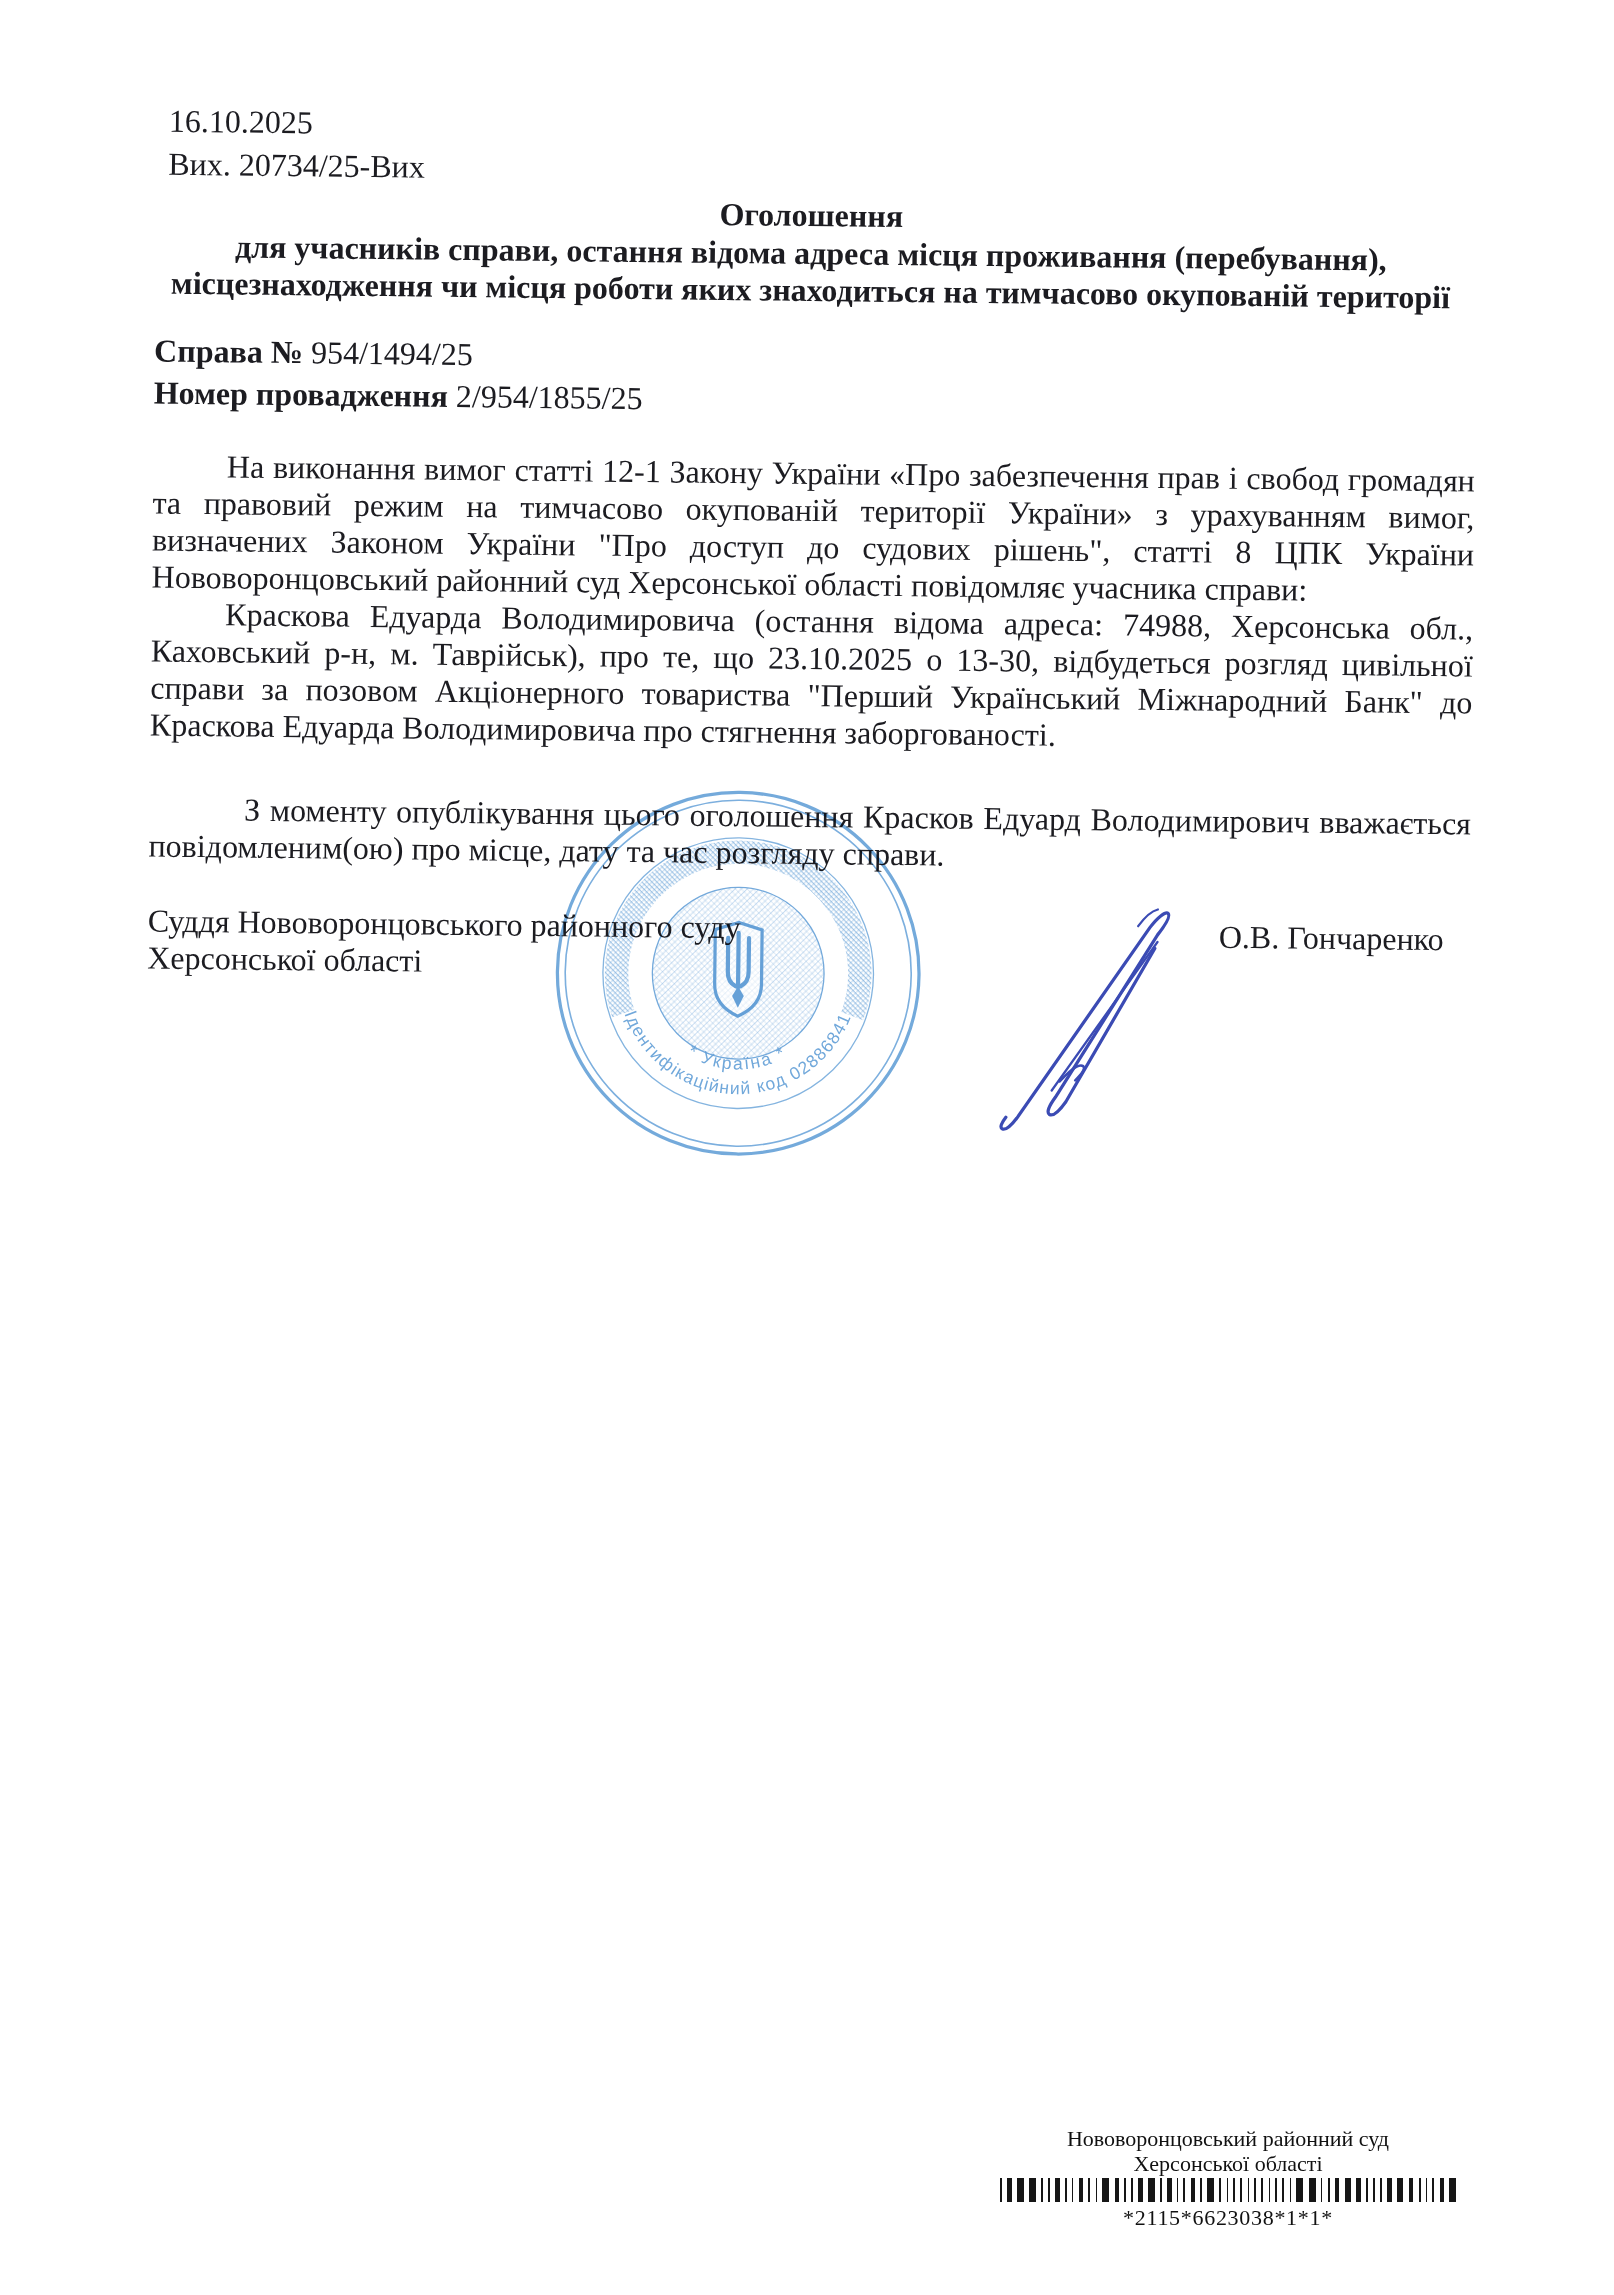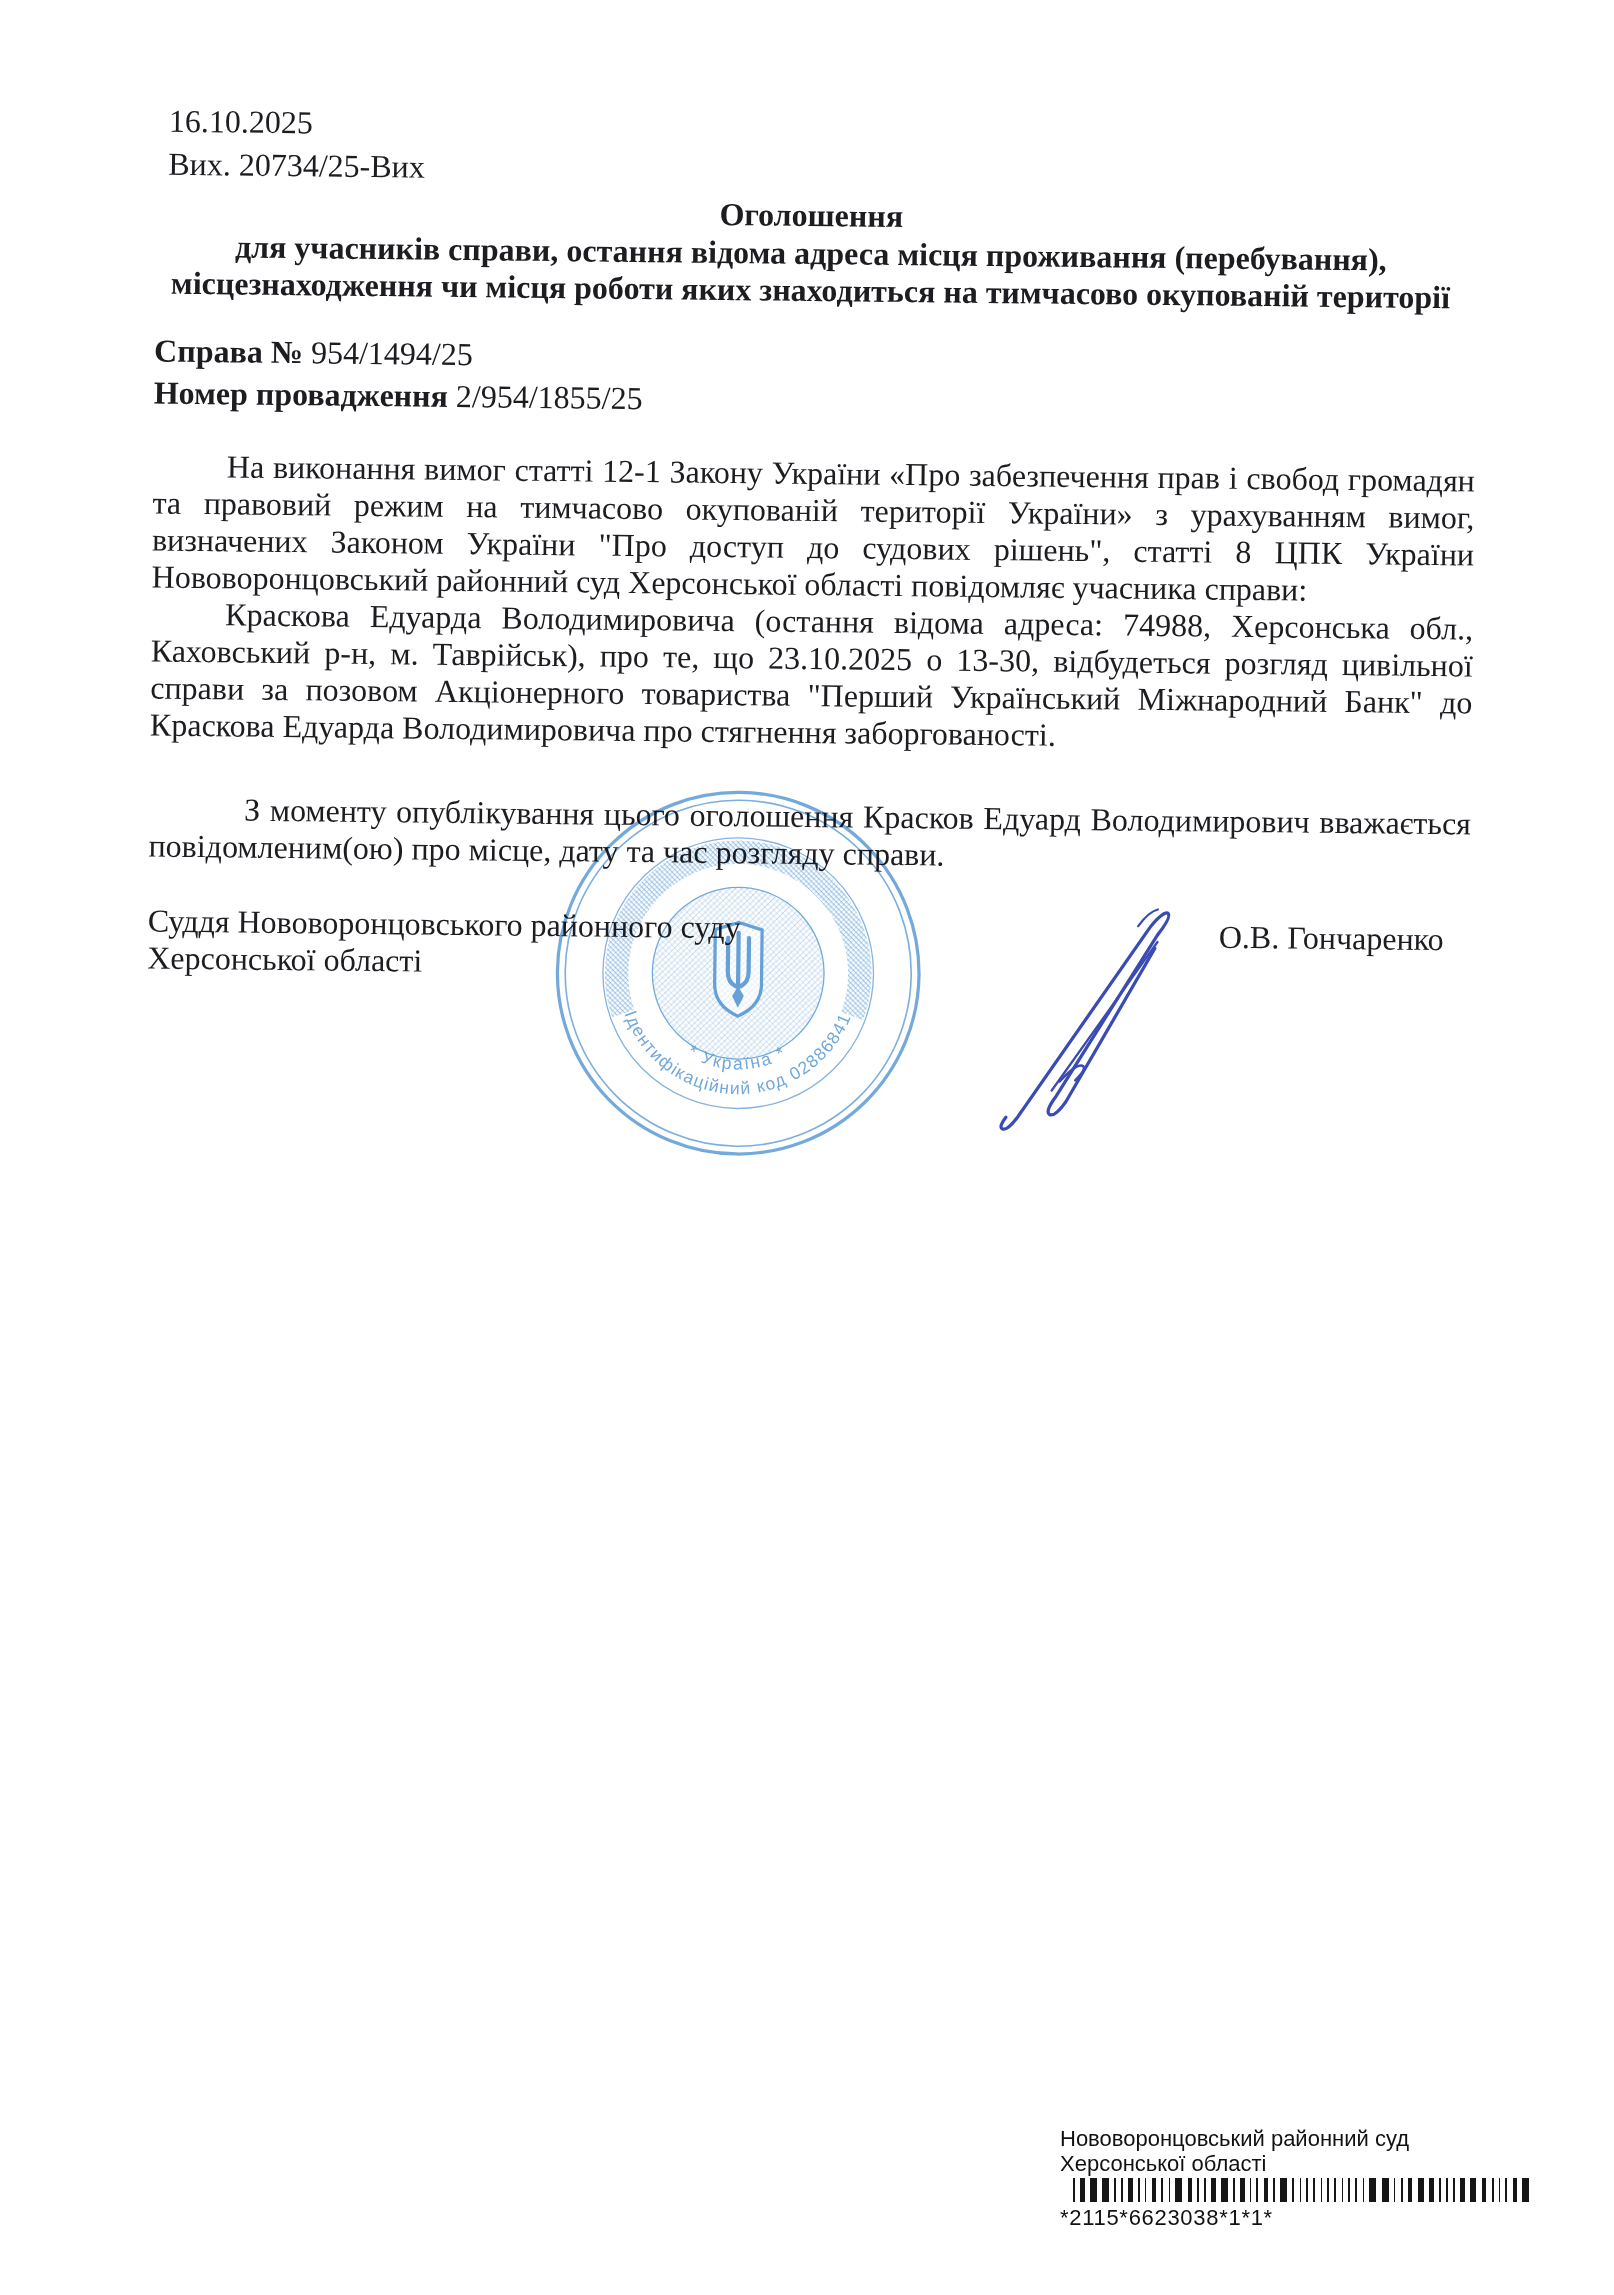--- a/index.html
+++ b/index.html
@@ -41,23 +41,23 @@
   .stamp svg{width:100%;height:100%;display:block;}
   
   .signature{
     left:1007px;top:866px;width:215px;height:257px;
     color:var(--sig-color,#3b4bb4);
     mix-blend-mode:multiply;
   }
   .signature svg{width:100%;height:100%;display:block;}
   
   .footer{
-    position:absolute;left:1060px;top:2126px;width:482px;
-    text-align:left;
-    font-family:Liberation Sans, sans-serif;
+    position:absolute;left:987px;top:2126px;width:482px;
+    text-align:center;
+    font-family:Liberation Serif, serif;
     color:#111;
   }
   .footer .court1{font-size:22px;line-height:25px;}
   .footer .court2{font-size:22px;line-height:25px;}
   .barcode{
     width:456px;height:24px;margin:2px auto 0;
     display:flex;justify-content:space-between;align-items:stretch;
   }
   .barcode i{display:block;height:100%;background:#161616;}
   .barcode-value{font-size:22px;line-height:29px;letter-spacing:0.7px;margin-top:0.7px;}

